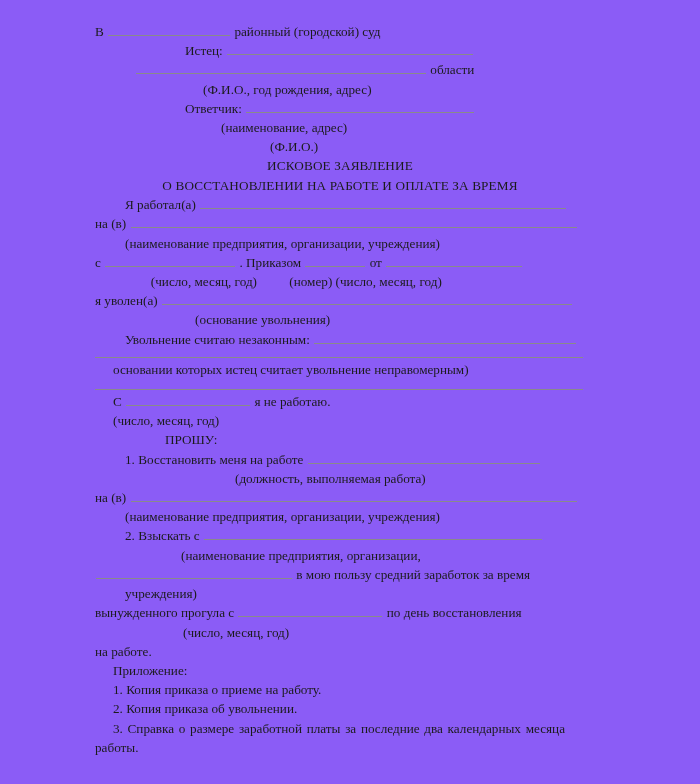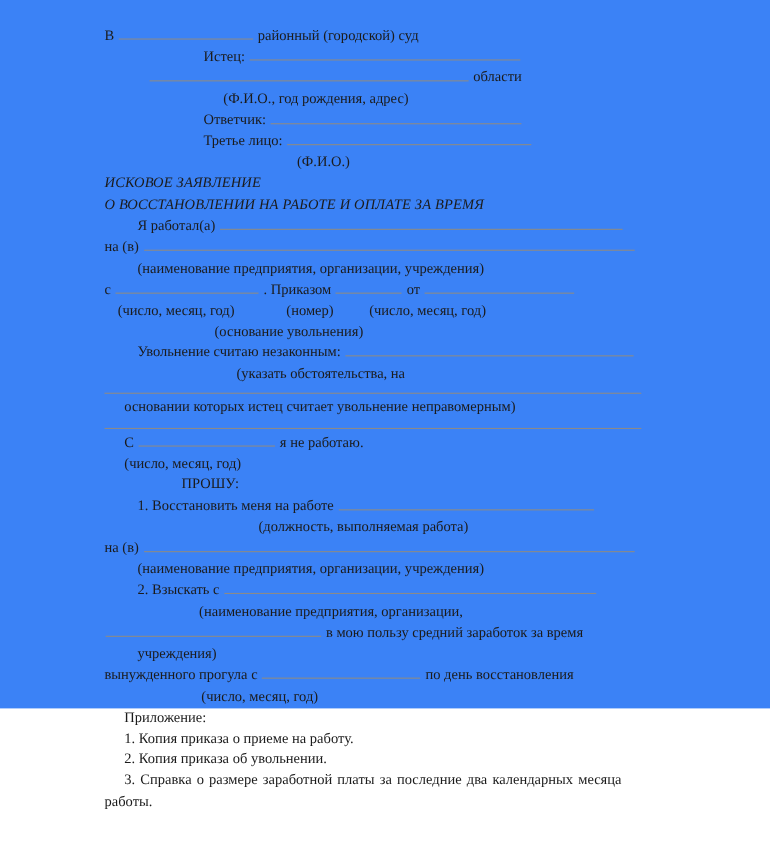--- a/index.html
+++ b/index.html
@@ -12,22 +12,22 @@
     width: 700px;
     height: 784px;
     font-family: "Liberation Serif", "DejaVu Serif", serif;
     color: #1b1b1b;
     overflow: hidden;
   }
 
   .page {
     position: relative;
     width: 700px;
-    height: 644px;
-    background: #3b82f6;
+    height: 784px;
+    background: #8b5cf6;
   }
 
   
   .doc {
     position: absolute;
     left: 95px;
     top: 22px;
     width: 490px;
     font-size: 13.2px;
     line-height: 19.2px;
@@ -58,26 +58,25 @@
   .caps {
     letter-spacing: 0.15px;
   }
 
   .ind-1 { padding-left: 18px; }
   .ind-2 { padding-left: 30px; }
   .ind-3 { padding-left: 90px; }
   .ind-4 { padding-left: 108px; }
   .ind-5 { padding-left: 126px; }
 
-  .hint { display: inline-block; }
+  .hint { display: inline-block; text-align: right; }
 
   .title-block {
-    text-align: left;
+    text-align: center;
     line-height: 19.4px;
-    font-style: italic;
   }
   .title-block .t-line { white-space: nowrap; }
 
   .just {
     text-align: justify;
     white-space: normal;
     width: 470px;
     line-height: 19.2px;
     text-align-last: left;
   }
@@ -106,25 +105,24 @@
       <span>области</span>
     </div>
     <div class="line ind-4">
       <span class="hint">(Ф.И.О., год рождения, адрес)</span>
     </div>
 
     <div class="line ind-3">
       <span>Ответчик:</span>
       <span class="blank" style="width:228px"></span>
     </div>
-
-    <div class="line ind-3">
-      <span>Третье лицо:</span>
-      <span class="blank" style="width:222px"></span>
-    </div>
+    <div class="line ind-5">
+      <span class="hint">(наименование, адрес)</span>
+    </div>
+
     <div class="line" style="padding-left:175px">
       <span class="hint">(Ф.И.О.)</span>
     </div>
 
     <div class="title-block">
       <div class="t-line caps">ИСКОВОЕ ЗАЯВЛЕНИЕ</div>
       <div class="t-line caps">О ВОССТАНОВЛЕНИИ НА РАБОТЕ И ОПЛАТЕ ЗА ВРЕМЯ</div>
     </div>
 
     <div class="line ind-2">
@@ -148,30 +146,31 @@
       <span class="blank" style="width:60px"></span>
       <span>от</span>
       <span class="blank" style="width:136px"></span>
     </div>
     <div class="line" style="padding-left:12px">
       <span class="hint" style="width:150px">(число, месяц, год)</span>
       <span class="hint" style="width:72px">(номер)</span>
       <span class="hint">(число, месяц, год)</span>
     </div>
 
+    <div class="line">
+      <span>я уволен(а)</span>
+      <span class="blank" style="width:410px"></span>
+    </div>
     <div class="line" style="padding-left:100px">
       <span class="hint">(основание увольнения)</span>
     </div>
 
     <div class="line ind-2">
       <span>Увольнение считаю незаконным:</span>
       <span class="blank" style="width:262px"></span>
-    </div>
-    <div class="line" style="padding-left:120px">
-      <span class="hint">(указать обстоятельства, на</span>
     </div>
 
     <div class="spacer-8"></div>
     <hr class="rule-full">
     <div class="line ind-1" style="padding-top:2px">
       <span class="hint">основании которых истец считает увольнение неправомерным)</span>
     </div>
 
     <div class="spacer-10"></div>
     <hr class="rule-full">
@@ -223,20 +222,23 @@
 
     <div class="line">
       <span>вынужденного прогула с</span>
       <span class="blank" style="width:144px"></span>
       <span>по день  восстановления</span>
     </div>
     <div class="line" style="padding-left:88px">
       <span class="hint">(число, месяц, год)</span>
     </div>
 
+    <div class="line">
+      <span>на работе.</span>
+    </div>
 
     <div class="line ind-1">
       <span>Приложение:</span>
     </div>
     <div class="line ind-1">
       <span>1. Копия приказа о приеме на работу.</span>
     </div>
     <div class="line ind-1">
       <span>2. Копия приказа об увольнении.</span>
     </div>

